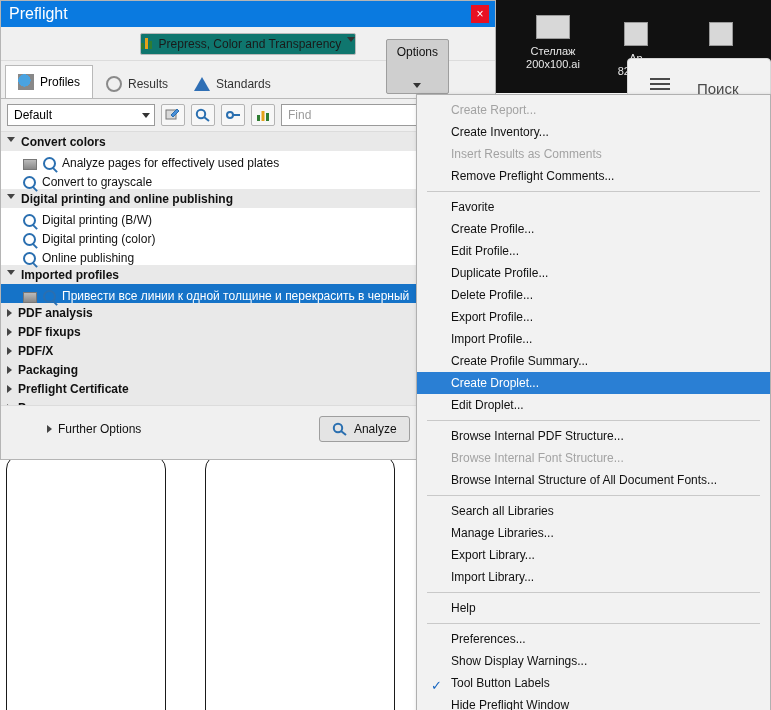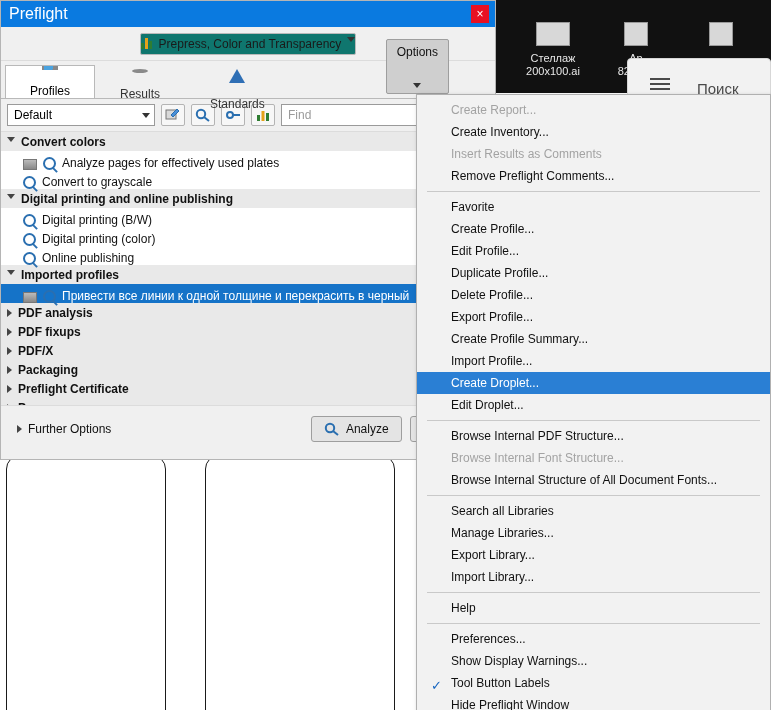--- a/index.html
+++ b/index.html
@@ -34,21 +34,21 @@
   }
   .thumb {
     position: absolute; color: #e8e8e8; text-align: center;
     font-size: 11px; line-height: 13px;
   }
   .thumb .sheet {
     width: 34px; height: 24px; background: #d8d8d8; margin: 0 auto 6px auto;
     border: 1px solid #9a9a9a;
   }
   .thumb .sheet.small { width: 24px; height: 24px; }
-  .thumb-1 { left: 512px; top: 22px; width: 82px; }
+  .thumb-1 { left: 512px; top: 15px; width: 82px; }
   .thumb-2 { left: 600px; top: 22px; width: 72px; }
   .thumb-3 { left: 686px; top: 22px; width: 70px; }
 
   
   .app-strip {
     position: absolute; left: 627px; top: 58px; width: 144px; height: 48px;
     background: #f2f2f2; border: 1px solid #d7d7d7; border-radius: 4px 4px 0 0;
   }
   .hamburger {
     position: absolute; left: 650px; top: 78px; width: 20px; height: 12px;
@@ -93,23 +93,23 @@
   .bars-icon b:nth-child(3){ left:8px; height: 8px; background:#2f7d32;}
   .caret { width: 0; height: 0; border-left: 4px solid transparent; border-right: 4px solid transparent; border-top: 5px solid #333; }
 
   
   .pf-tabs {
     display: flex; align-items: flex-end; height: 38px;
     background: #f0f0f0; padding-left: 4px; border-bottom: 1px solid #b9b9b9;
     position: relative;
   }
   .pf-tab {
-    display: flex; align-items: center; gap: 14px;
-    height: 30px; padding: 0 24px; font-size: 12px; color: #333;
-    border: 1px solid transparent; border-bottom: none; cursor: pointer; flex-direction: column;
+    display: flex; align-items: center; gap: 6px;
+    height: 30px; padding: 0 12px; font-size: 12px; color: #333;
+    border: 1px solid transparent; border-bottom: none; cursor: pointer;
   }
   .pf-tab.active {
     background: #ffffff; border-color: #b9b9b9; color: #000;
     height: 33px;
   }
   .tab-icon { width: 16px; height: 16px; position: relative; }
   .ico-profiles { background: radial-gradient(circle at 40% 40%, #4aa3e0 0 45%, transparent 46%), linear-gradient(#888,#888); }
   .ico-results  { border: 2px solid #8a8a8a; border-radius: 50%; }
   .ico-standards{ width:0;height:0;border-left:8px solid transparent;border-right:8px solid transparent;border-bottom:14px solid #2f6fb5; }
 
@@ -156,21 +156,21 @@
   .tri { width: 0; height: 0; border-left: 5px solid #444; border-top: 4px solid transparent; border-bottom: 4px solid transparent; }
   .tri.open { border-left: 4px solid transparent; border-right: 4px solid transparent; border-top: 5px solid #444; }
   .mag { width: 13px; height: 13px; border: 2px solid #2a6fb0; border-radius: 50%; position: relative; flex: none; }
   .mag:after { content:""; position:absolute; right:-4px; bottom:-3px; width:6px; height:2px; background:#2a6fb0; transform: rotate(45deg); }
   .plate { width: 14px; height: 11px; background: linear-gradient(#bbb,#888); border: 1px solid #777; flex: none; }
   .scroll-dot { margin-left: auto; margin-right: 6px; width: 9px; height: 9px; border-radius: 50%; background: #6aa9e0; }
 
   
   .pf-bottom {
     display: flex; align-items: center; justify-content: space-between;
-    height: 46px; padding: 0 16px; background: #f0f0f0;
+    height: 46px; padding: 0 8px; background: #f0f0f0; margin-left: 38px;
   }
   .further {
     display: flex; align-items: center; gap: 6px; font-size: 12px; color: #111; cursor: pointer;
   }
   .btn-group { display: flex; gap: 8px; }
   .pf-btn {
     display: inline-flex; align-items: center; gap: 6px;
     background: #e4e4e4; border: 1px solid #9e9e9e; border-radius: 3px;
     padding: 5px 12px; font-size: 12px; color: #111; cursor: pointer;
   }
@@ -399,22 +399,22 @@
     <div class="menu-item">Create Inventory...</div>
     <div class="menu-item disabled">Insert Results as Comments</div>
     <div class="menu-item">Remove Preflight Comments...</div>
     <div class="menu-sep"></div>
     <div class="menu-item">Favorite</div>
     <div class="menu-item">Create Profile...</div>
     <div class="menu-item">Edit Profile...</div>
     <div class="menu-item">Duplicate Profile...</div>
     <div class="menu-item">Delete Profile...</div>
     <div class="menu-item">Export Profile...</div>
+    <div class="menu-item">Import Profile...</div>
     <div class="menu-item">Create Profile Summary...</div>
-    <div class="menu-item">Import Profile...</div>
     <div class="menu-item highlight">Create Droplet...</div>
     <div class="menu-item">Edit Droplet...</div>
     <div class="menu-sep"></div>
     <div class="menu-item">Browse Internal PDF Structure...</div>
     <div class="menu-item disabled">Browse Internal Font Structure...</div>
     <div class="menu-item">Browse Internal Structure of All Document Fonts...</div>
     <div class="menu-sep"></div>
     <div class="menu-item">Search all Libraries</div>
     <div class="menu-item">Manage Libraries...</div>
     <div class="menu-item">Export Library...</div>

